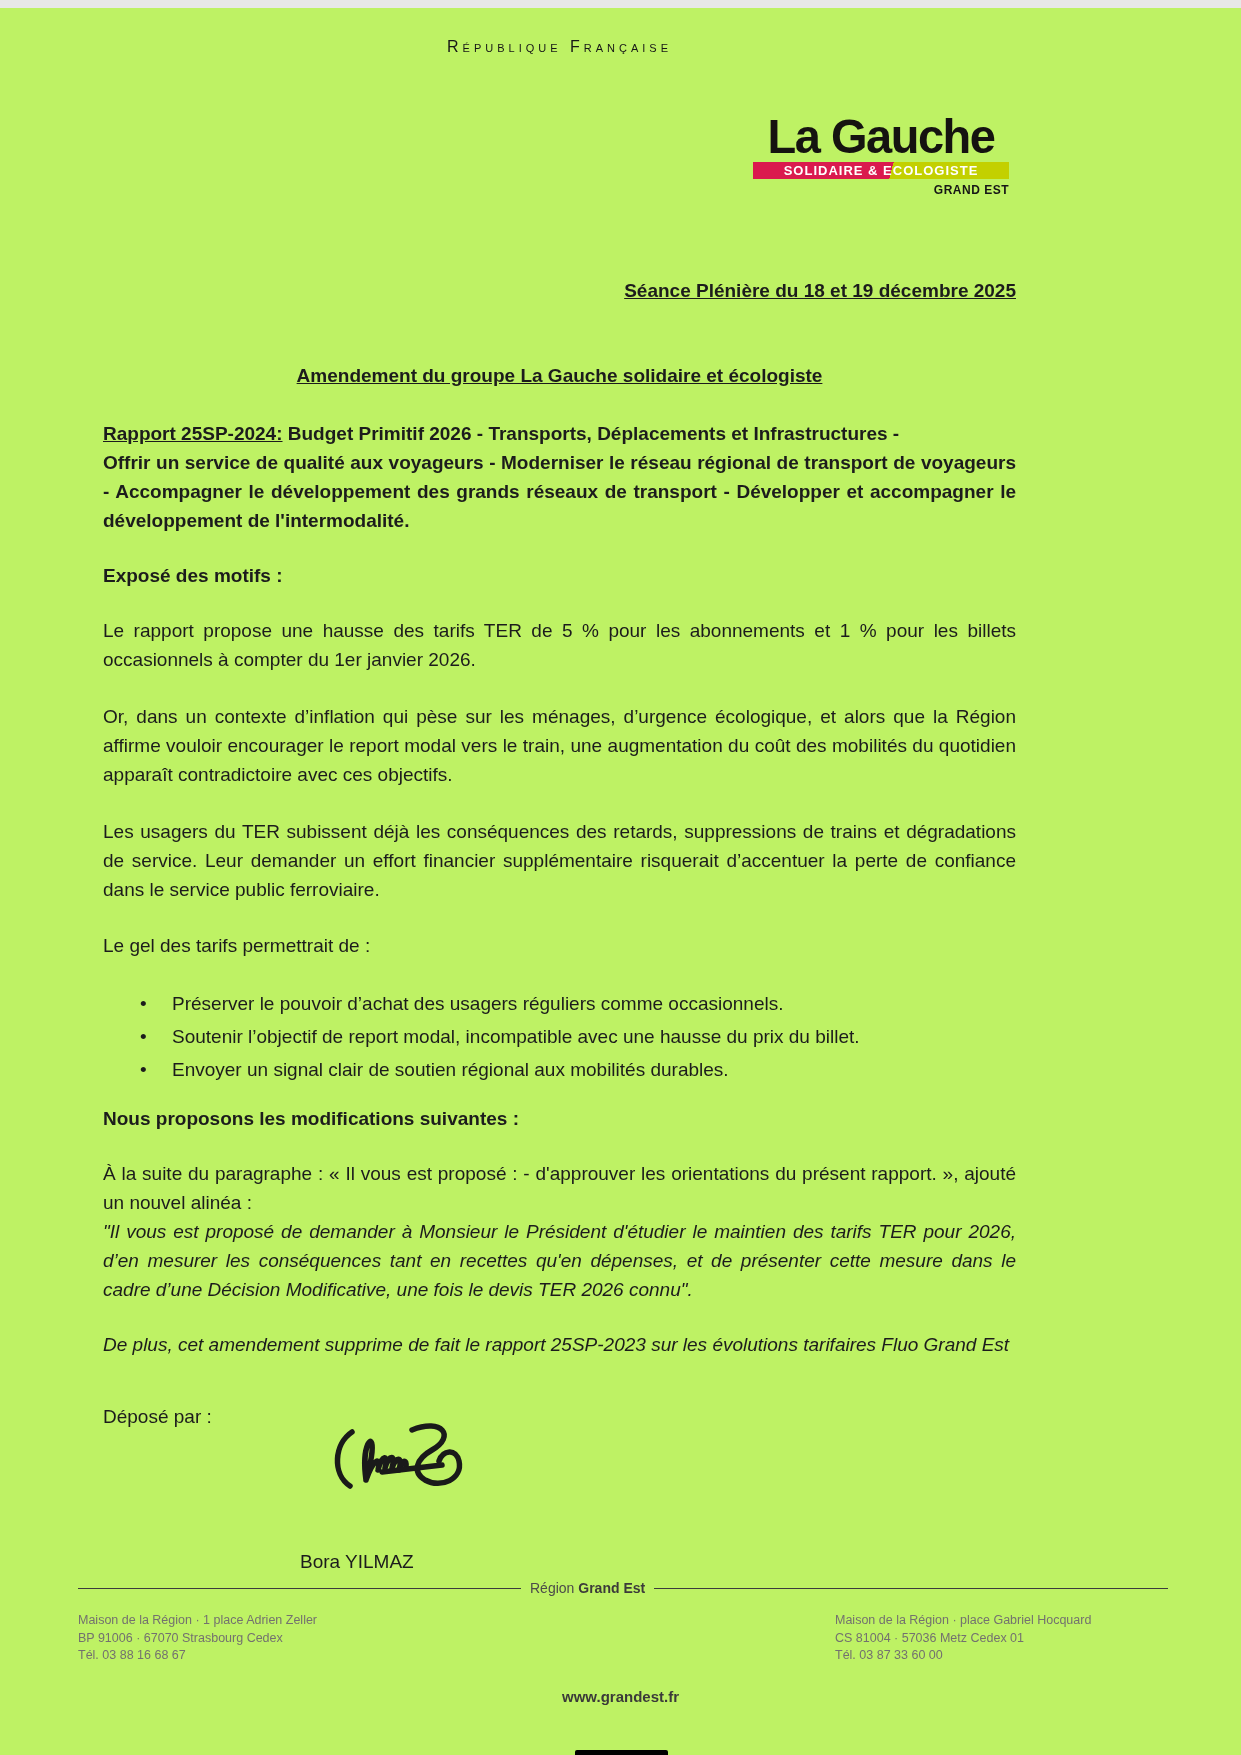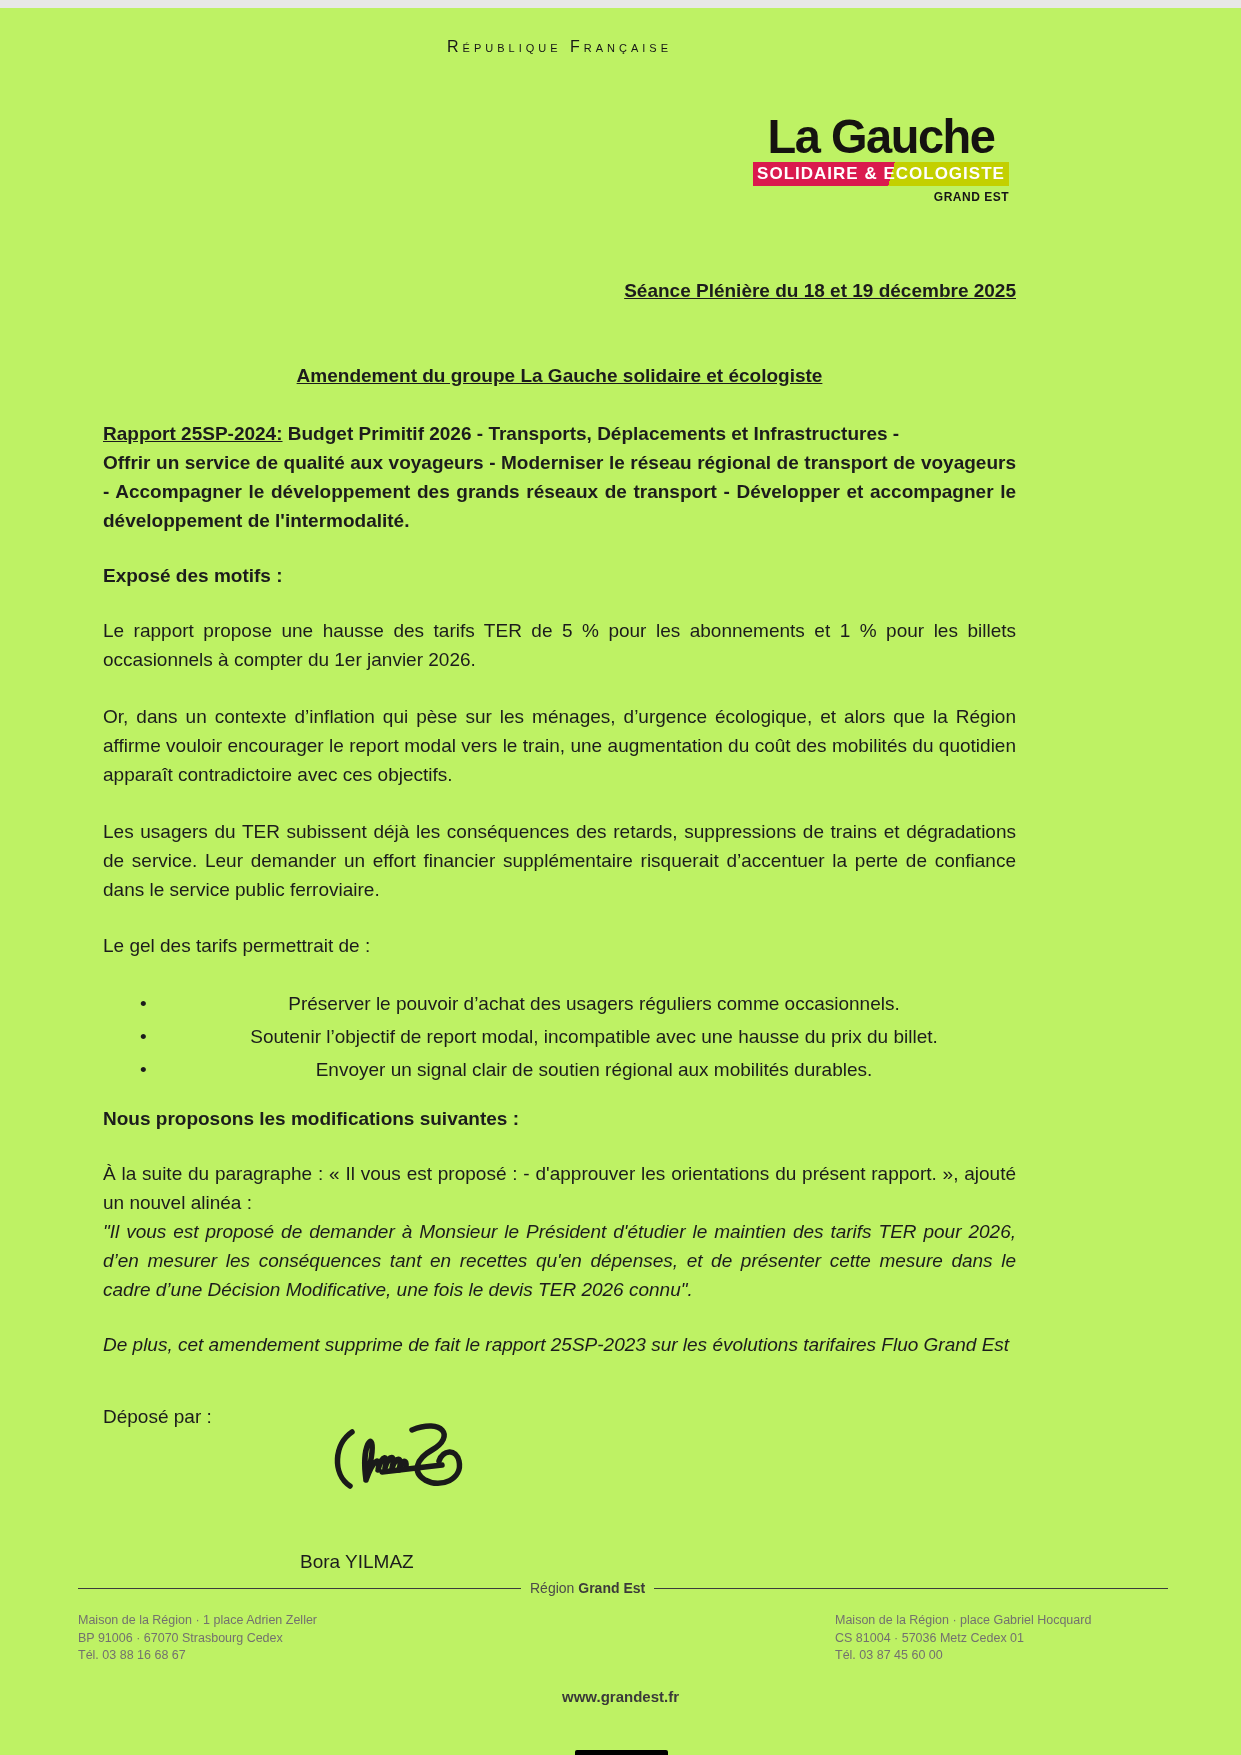--- a/index.html
+++ b/index.html
@@ -30,41 +30,41 @@
     background:linear-gradient(to right,#dd860d,#f6b52a);
     border-radius:50%;
   }
   
   .lg-logo{position:absolute;left:753px;top:104px;width:256px;}
   .lg-title{
     font-size:47px;font-weight:800;color:#151310;line-height:1;
     letter-spacing:-1.5px;text-align:center;transform:scaleY(1.04);
   }
   .lg-banner{
-    margin-top:3px;height:24px;display:flex;align-items:center;justify-content:center;
+    margin-top:3px;height:17px;display:flex;align-items:center;justify-content:center;
     background:linear-gradient(105deg,#da1a4e 0 54%,#c3d000 54% 100%);
-    color:#fff;font-weight:700;font-size:17px;letter-spacing:1px;white-space:pre;
+    color:#fff;font-weight:700;font-size:13px;letter-spacing:1px;white-space:pre;
   }
   .lg-sub{text-align:right;font-weight:700;font-size:12px;letter-spacing:.5px;color:#161616;margin-top:4px;}
   
   .doc-body{
     position:absolute;left:103px;top:268px;width:913px;
     font-size:19px;line-height:29px;text-align:justify;
   }
   .doc-body p{margin:0;}
   .seance{text-align:right;font-weight:bold;text-decoration:underline;}
   .title{text-align:center;font-weight:bold;text-decoration:underline;margin-top:56px !important;}
   .report{font-weight:bold;margin-top:29px !important;}
   .report .u{text-decoration:underline;}
   .expose{font-weight:bold;margin-top:26px !important;text-align:left;}
   .p1{margin-top:26px !important;}
   .p2{margin-top:28px !important;}
   .p3{margin-top:28px !important;}
   .p4{margin-top:27px !important;text-align:left;}
-  ul.freeze{margin:29px 0 0 0;padding:0 0 0 37px;list-style:none;text-align:center;}
+  ul.freeze{margin:29px 0 0 0;padding:0 0 0 37px;list-style:none;text-align:left;}
   ul.freeze li{position:relative;padding-left:32px;}
   ul.freeze li + li{margin-top:4px;}
   ul.freeze li::before{content:"•";position:absolute;left:0;top:0;font-size:19px;}
   .proposal{font-weight:bold;margin-top:20px !important;text-align:left;}
   .p5{margin-top:26px !important;}
   .p6{font-style:italic;}
   .p7{font-style:italic;margin-top:26px !important;text-align:left;}
   
   .depose{position:absolute;left:103px;top:1398px;font-size:19px;}
   .signature{position:absolute;left:322px;top:1412px;width:165px;height:82px;}
@@ -138,20 +138,20 @@
   </div>
 
   <div class="fcol fcol1">
     <div>Maison de la Région · 1 place Adrien Zeller</div>
     <div>BP 91006 · 67070 Strasbourg Cedex</div>
     <div>Tél. 03 88 16 68 67</div>
   </div>
   <div class="fcol fcol3">
     <div>Maison de la Région · place Gabriel Hocquard</div>
     <div>CS 81004 · 57036 Metz Cedex 01</div>
-    <div>Tél. 03 87 45 60 00</div>
+    <div>Tél. 03 87 33 60 00</div>
   </div>
 
   <div class="website">www.grandest.fr</div>
 
   <div class="black-bar"></div>
 
 </div>
 
 </body></html>

